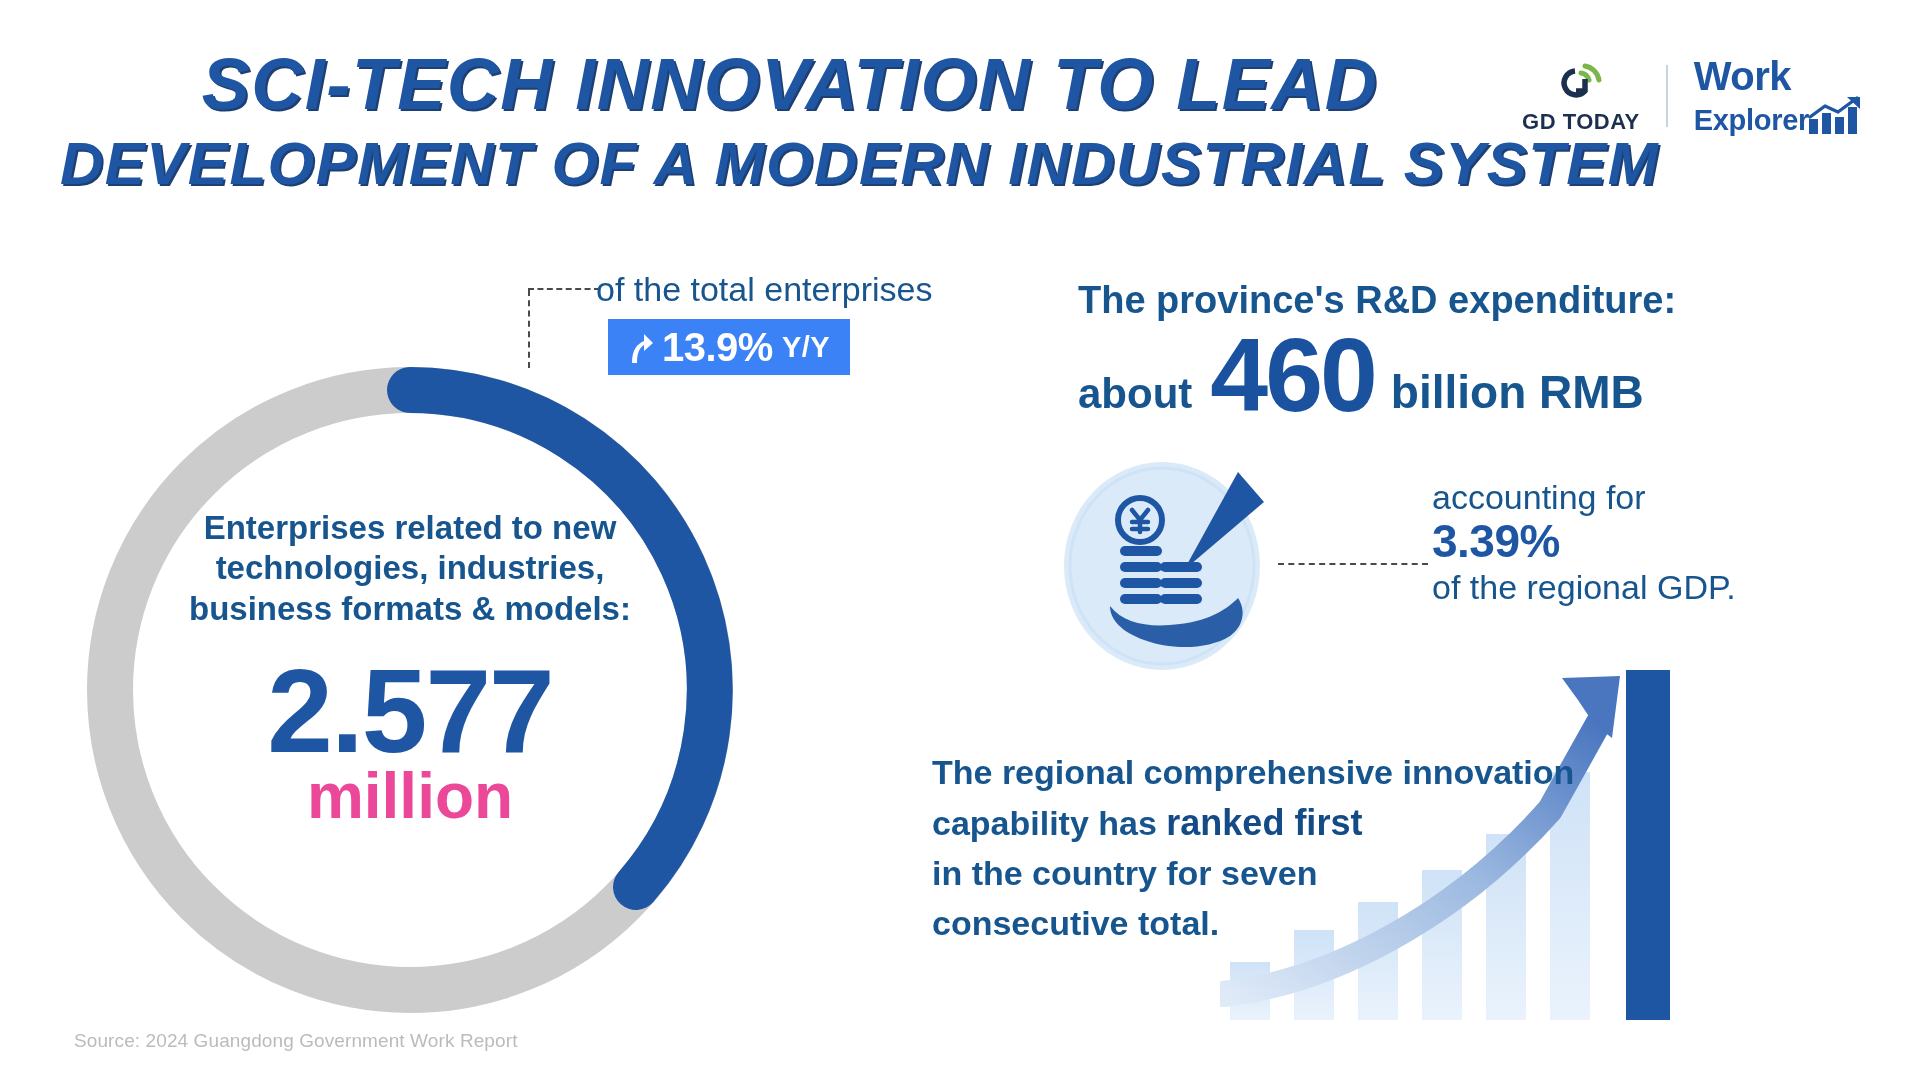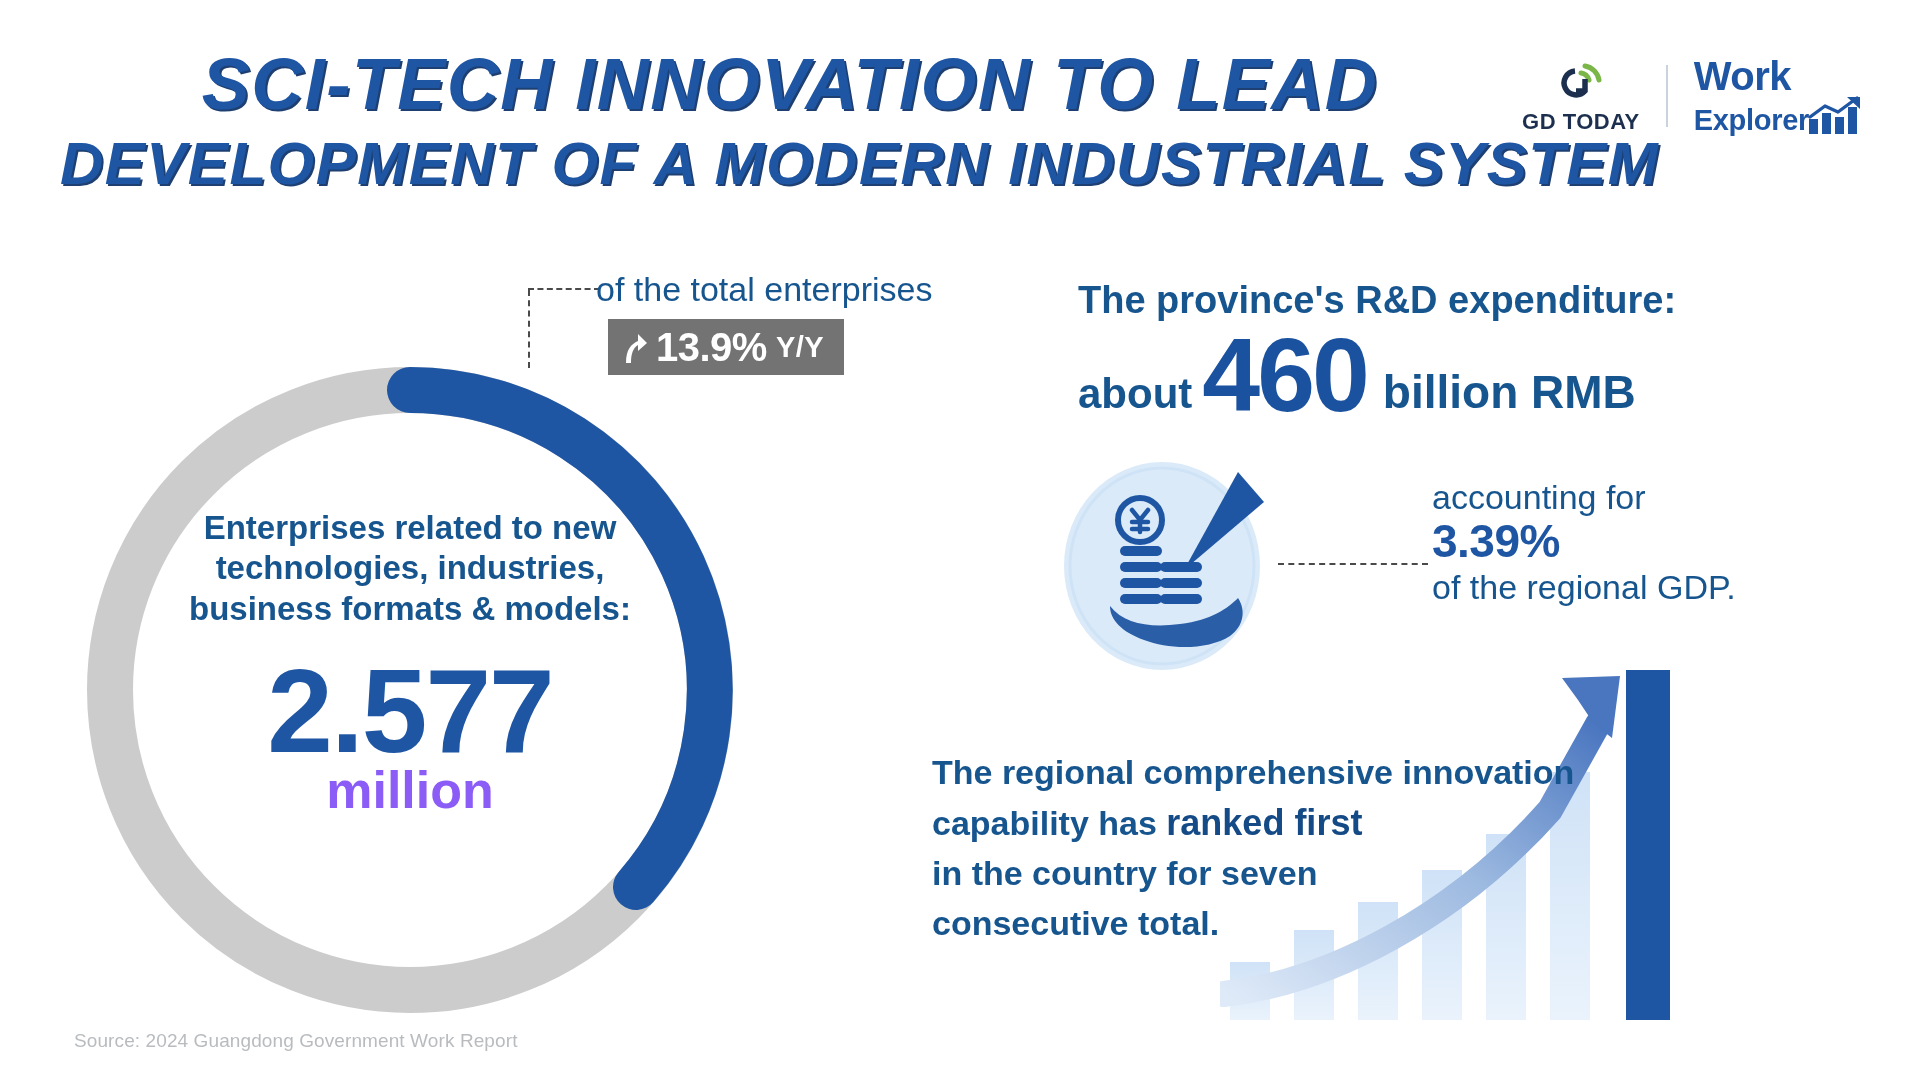--- a/index.html
+++ b/index.html
@@ -114,23 +114,23 @@
   }
   .donut-big {
     font-size: 118px;
     font-weight: bold;
     color: #1f56a4;
     line-height: 0.96;
     margin-top: 26px;
     letter-spacing: -2px;
   }
   .donut-unit {
-    font-size: 52px;
-    font-weight: bold;
-    color: #8b5cf6;
+    font-size: 64px;
+    font-weight: bold;
+    color: #ec4899;
     line-height: 1.0;
     margin-top: -4px;
   }
 
   
   .pct-callout {
     position: absolute;
     left: 596px;
     top: 268px;
     width: 420px;
@@ -145,23 +145,23 @@
   .pct-sub {
     font-size: 34px;
     color: #17558f;
     line-height: 1.15;
     margin-top: 2px;
     white-space: nowrap;
   }
   .yoy-badge {
     display: inline-flex;
     align-items: center;
-    background: #737373;
+    background: #3b82f6;
     color: #ffffff;
-    padding: 8px 20px 8px 14px;
+    padding: 8px 20px 8px 20px;
     margin-top: 10px;
     margin-left: 12px;
   }
   .yoy-arrow { margin-right: 8px; display: flex; }
   .yoy-num {
     font-size: 40px;
     font-weight: bold;
     line-height: 1;
     letter-spacing: -0.5px;
   }
@@ -214,21 +214,21 @@
     font-weight: bold;
     color: #17558f;
     line-height: 1;
     padding-bottom: 6px;
   }
   .rd-num {
     font-size: 104px;
     font-weight: bold;
     color: #1b52a0;
     line-height: 0.88;
-    margin: 0 16px 0 10px;
+    margin: 0 16px 0 18px;
     letter-spacing: -3px;
   }
   .rd-unit {
     font-size: 46px;
     font-weight: bold;
     color: #17558f;
     line-height: 1;
     padding-bottom: 6px;
   }
 

